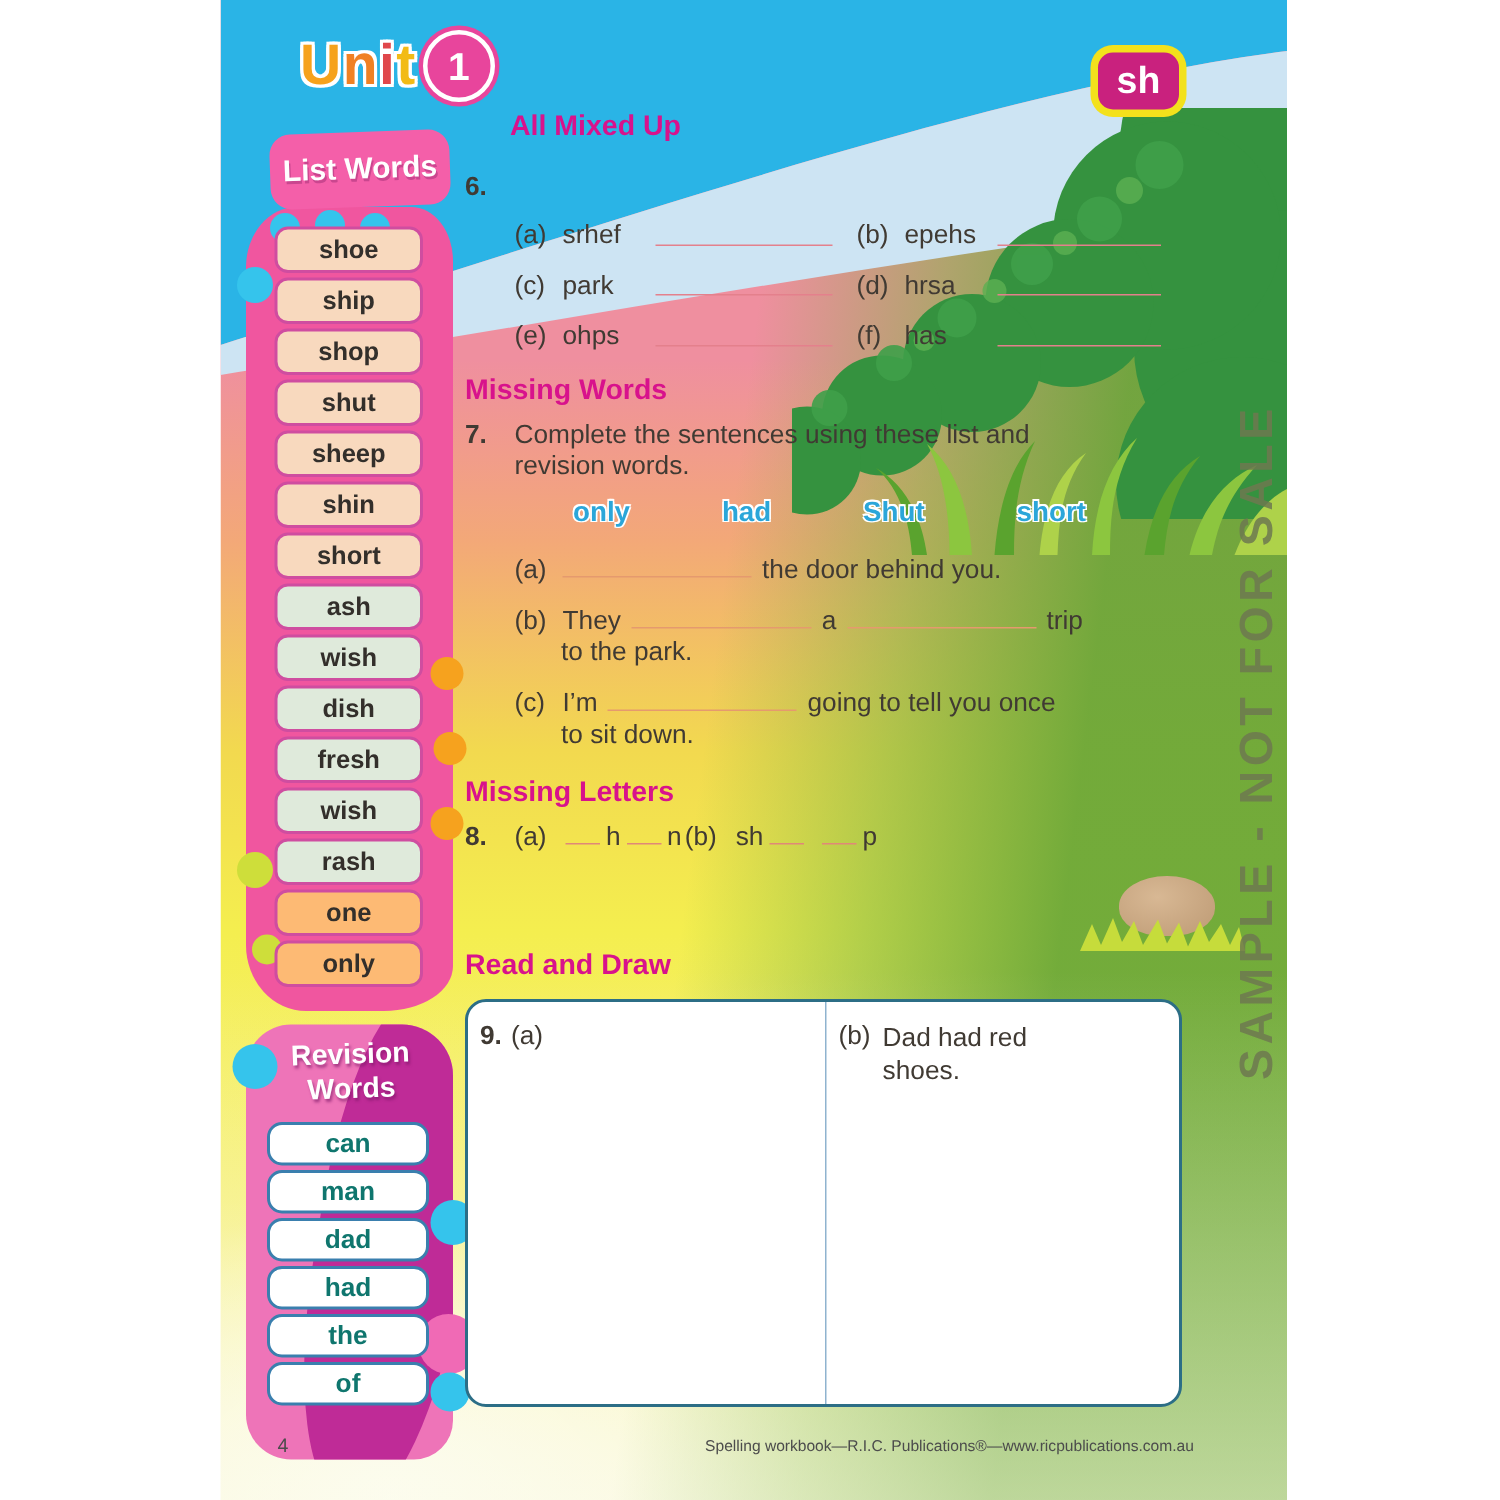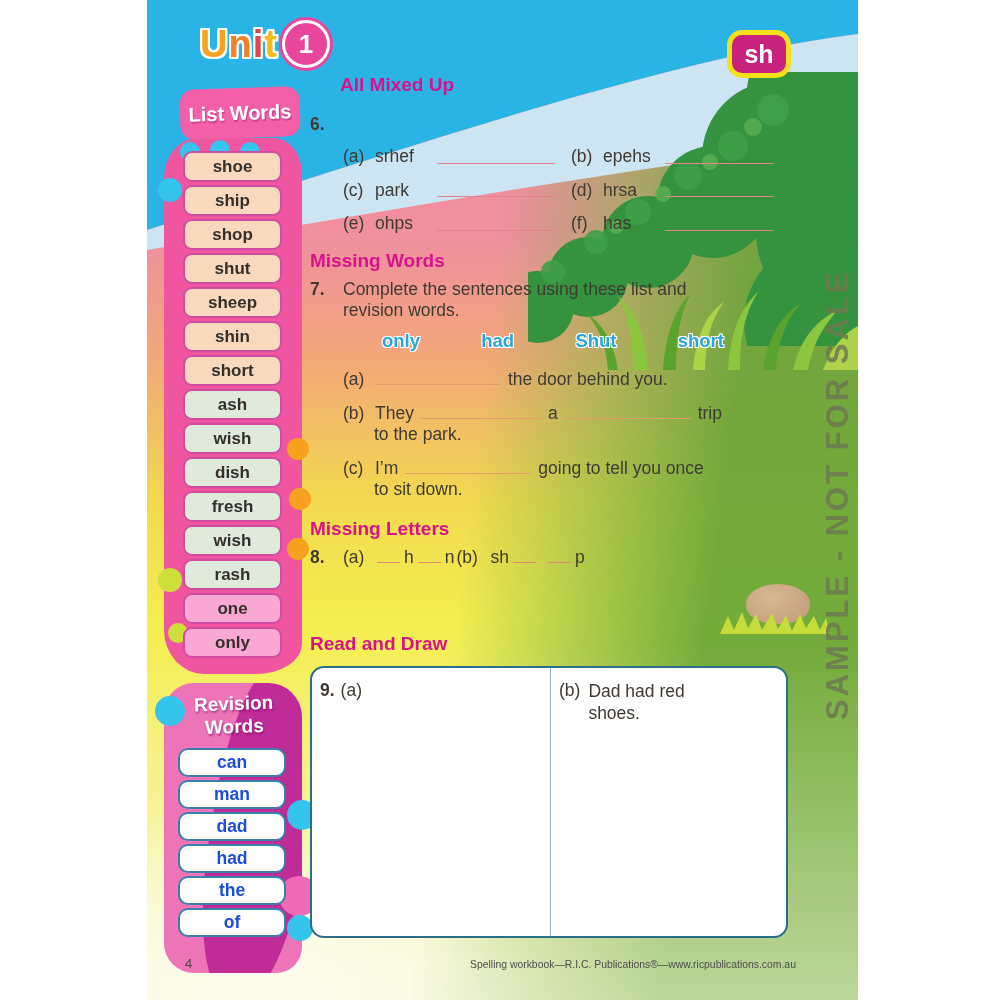--- a/index.html
+++ b/index.html
@@ -39,31 +39,31 @@
   
   .lw-ribbon{position:absolute;left:17px;top:138px;width:138px;height:536px;background:#f0569f;
     border-radius:34px 28px 46px 40px/40px 36px 30px 44px;}
   .dec{position:absolute;border-radius:50%;}
   .lw-header{position:absolute;left:33px;top:88px;width:120px;height:50px;background:#f45fa9;border-radius:14px;
     transform:rotate(-2deg);color:#fff;font-size:20px;font-weight:700;display:flex;align-items:center;justify-content:center;
     text-shadow:1px 2px 0 rgba(150,40,110,.45);}
   .lw-col{position:absolute;left:36px;top:151px;width:99px;}
   .word-box{height:31px;margin-bottom:3px;border:2px solid #cf4da0;border-radius:9px;box-sizing:border-box;
     display:flex;align-items:center;justify-content:center;font-size:17px;font-weight:600;color:#332f2b;}
-  .bg-peach{background:#f8d9be}.bg-green-box{background:#dfeadb}.bg-white{background:#f9a8d4}
+  .bg-peach{background:#f8d9be}.bg-green-box{background:#dfeadb}.bg-white{background:#fdba74}
 
   .rv-ribbon{position:absolute;left:17px;top:683px;width:138px;height:290px;background:#ee74b8;
     border-radius:30px 34px 26px 30px;overflow:hidden;}
   .rv-ribbon::before{content:'';position:absolute;left:34%;top:-8%;width:72%;height:118%;background:#bf2b97;
     border-radius:45%;transform:rotate(9deg);}
   .rv-header{position:absolute;left:31px;top:692px;width:112px;color:#fff;font-weight:700;font-size:19px;line-height:23px;
     text-align:center;transform:rotate(-2deg);text-shadow:1px 2px 2px rgba(120,20,100,.6);}
   .rv-col{position:absolute;left:31px;top:748px;width:108px;}
   .rv-box{height:29px;margin-bottom:3px;background:#fff;border:2.5px solid #3a7fae;border-radius:10px;box-sizing:border-box;
-    display:flex;align-items:center;justify-content:center;color:#1d4ed8;font-weight:700;font-size:17.5px;}
+    display:flex;align-items:center;justify-content:center;color:#0f766e;font-weight:700;font-size:17.5px;}
 
   
   .sec-h{position:absolute;margin:0;font-size:19px;font-weight:700;color:#d8128c;}
   #h-mixed{left:163px;top:74px;margin-left:30px;}
   #h-missing{left:163px;top:250px;}
   #h-letters{left:163px;top:518px;}
   #h-draw{left:163px;top:633px;text-align:right;}
   .q-line{position:absolute;display:flex;color:#403a33;font-size:17.5px;}
   #q6-line{left:163px;top:114px;}
   #q7-line{left:163px;top:279px;}

